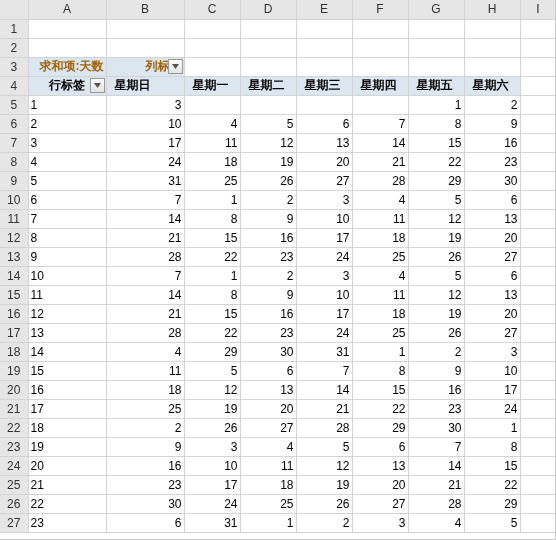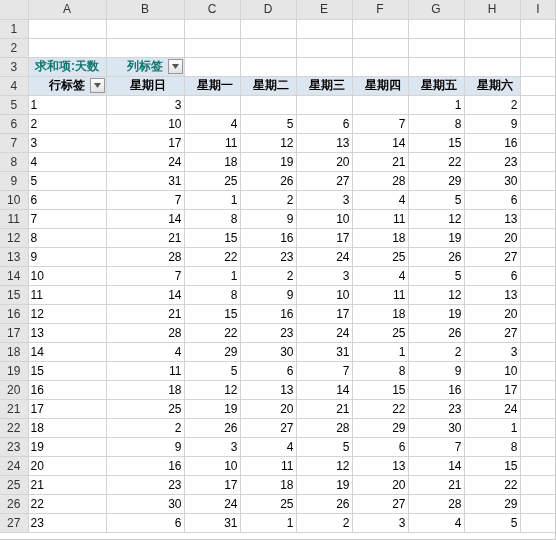--- a/index.html
+++ b/index.html
@@ -16,22 +16,22 @@
 .col-F { width: 56px; }
 .col-G { width: 56px; }
 .col-H { width: 56px; }
 .col-I { width: 36px; }
 
 .colhdr, .rowhdr { background: #e6e6e6; color: #333; text-align: center; font-weight: normal; }
 .colhdr { border-top: none; }
 .rowhdr { border-left: none; }
 .corner { background: #e6e6e6; border-top: none; border-left: none; }
 
-.pivot-header { background: #dce6f1; font-weight: bold; color: #0f766e; text-align: center; margin-left: 42px; }
-.pivot-col-label { background: #dce6f1; font-weight: bold; color: #000; text-align: center; padding-left: 8px; }
+.pivot-header { background: #dce6f1; font-weight: bold; color: #a16207; text-align: right; margin-left: 42px; }
+.pivot-col-label { background: #dce6f1; font-weight: bold; color: #000; text-align: left; padding-left: 8px; }
 .pivot-row-label { background: #dce6f1; font-weight: bold; color: #000; text-align: center; }
 .row-label { text-align: left; color: #000; }
 .num { text-align: right; color: #000; }
 .filter-cell { position: relative; }
 .filter-btn { position: absolute; right: 1px; top: 1px; width: 15px; height: 15px; background: linear-gradient(#fdfdfd,#e3e3e3); border: 1px solid #999; display: flex; align-items: center; justify-content: center; }
 .filter-btn svg { width: 7px; height: 5px; display: block; }
 </style>
 </head>
 <body>
 

